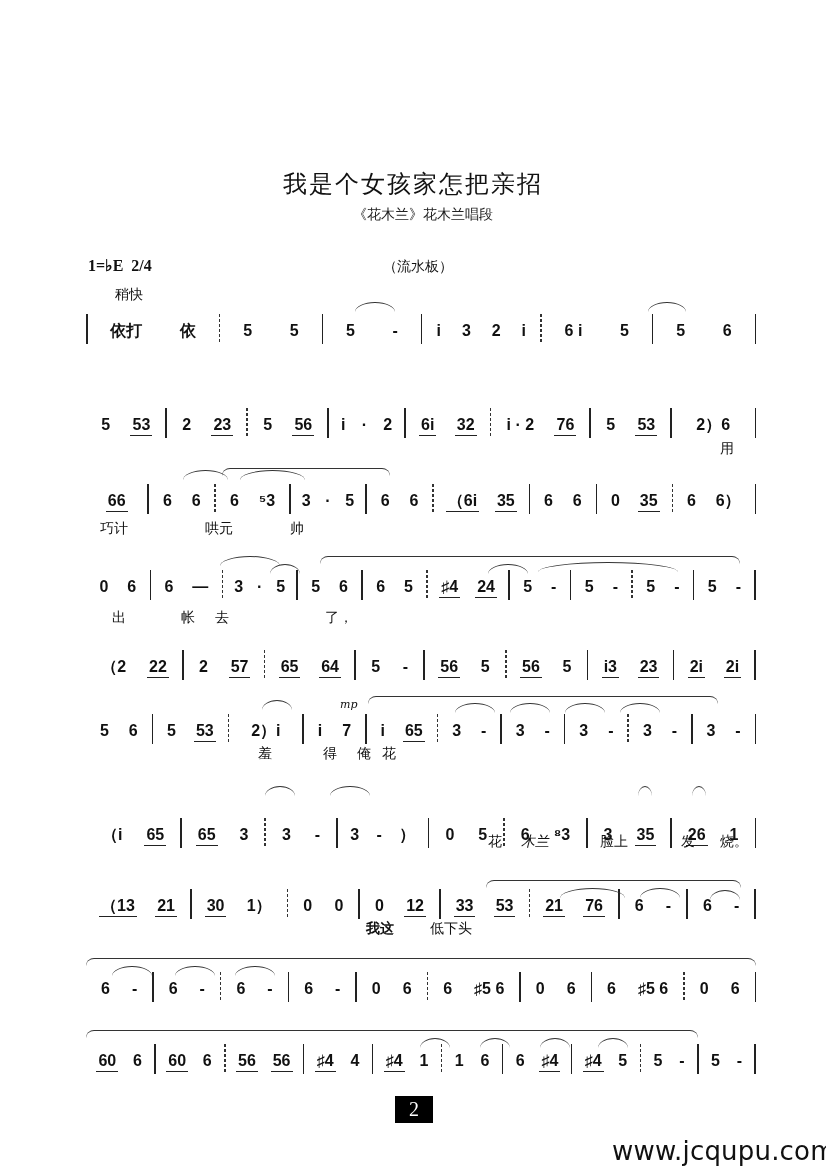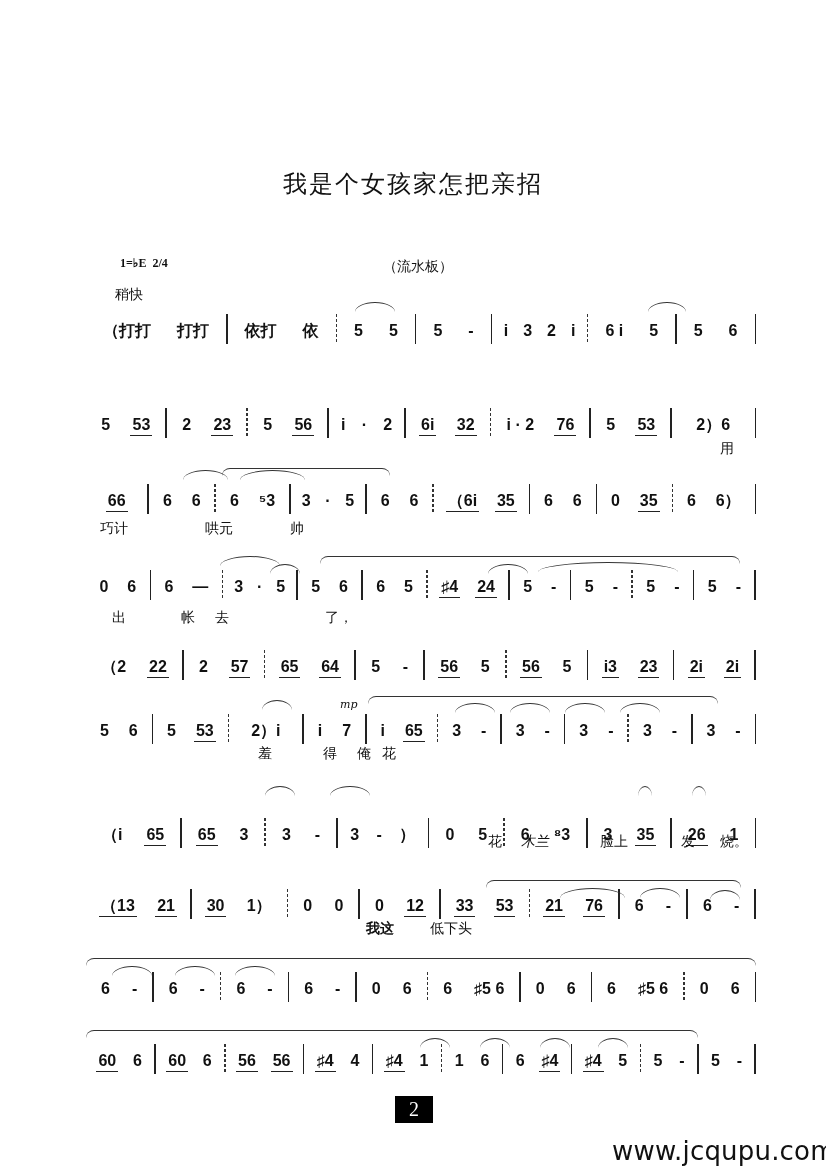--- a/index.html
+++ b/index.html
@@ -1,21 +1,21 @@
 <!DOCTYPE html>
 <html><head>
 <meta charset="utf-8">
 <style>
   * { box-sizing: border-box; margin: 0; padding: 0; }
   html, body { width: 826px; height: 1168px; background: #ffffff; overflow: hidden; }
   body { position: relative; font-family: "Liberation Sans", "DejaVu Sans", sans-serif; color: #111; }
   .page { position: absolute; left: 0; top: 0; width: 826px; height: 1168px; }
   .title { position: absolute; top: 168px; left: 0; width: 826px; text-align: center; font-family: "DejaVu Serif", serif; font-size: 24px; letter-spacing: 2px; color: #111; }
   .subtitle { position: absolute; top: 206px; left: 0; width: 826px; text-align: center; font-family: "DejaVu Serif", serif; font-size: 14px; color: #222; padding-left: 20px; }
-  .key { position: absolute; top: 256px; left: 88px; font-family: "Liberation Serif", serif; font-weight: bold; font-size: 12px; margin-left: 32px; }
+  .key { position: absolute; top: 256px; left: 88px; font-family: "Liberation Serif", serif; font-weight: bold; font-size: 16px; }
   .banshi { position: absolute; top: 258px; left: 383px; font-family: "DejaVu Serif", serif; font-size: 14px; }
   .tempo { position: absolute; top: 286px; left: 115px; font-family: "DejaVu Serif", serif; font-size: 14px; }
 
   .row { position: absolute; left: 86px; width: 670px; height: 34px; display: flex; align-items: flex-end; }
   .bar { flex: 1 1 auto; display: flex; align-items: flex-end; justify-content: space-around; height: 100%; position: relative; padding: 0 4px; }
   .barline { width: 1.5px; background: #222; height: 30px; flex: 0 0 auto; align-self: flex-end; margin-bottom: -2px; }
   .barline.dashed { background: repeating-linear-gradient(#333 0 3px, transparent 3px 5px); }
   .n { font-family: "Liberation Sans", sans-serif; font-weight: bold; font-size: 16px; line-height: 20px; padding: 0 2px; border-bottom: 1.5px solid transparent; white-space: nowrap; }
   .n.u { border-bottom-color: #222; }
   .lyrics { position: absolute; left: 86px; width: 670px; height: 20px; font-family: "DejaVu Serif", serif; font-size: 14px; }
@@ -24,30 +24,27 @@
   .longslur { position: absolute; border-top: 1.3px solid #333; border-radius: 10px 10px 0 0; height: 8px; }
   .mark { position: absolute; font-family: "DejaVu Serif", serif; font-size: 11px; font-style: italic; }
   .pageno { position: absolute; left: 395px; top: 1096px; width: 38px; height: 27px; background: #000; color: #fff; font-family: "Liberation Serif", serif; font-size: 20px; text-align: center; line-height: 27px; }
   .watermark { position: absolute; left: 612px; top: 1136px; font-family: "DejaVu Sans", sans-serif; font-size: 26px; color: #111; letter-spacing: 0.2px; }
 </style>
 </head>
 <body>
 
 <div class="page">
   <div class="title">我是个女孩家怎把亲招</div>
+  <div class="subtitle">《花木兰》花木兰唱段</div>
   <div class="key"><span>1=♭E</span>&nbsp;&nbsp;<span>2/4</span></div>
   <div class="banshi">（流水板）</div>
   <div class="tempo">稍快</div>
 
   <div id="rows-container">
       <div class="row" style="top: 308px;">
-        <div class="bar">
-          <span class="n">（打打</span>
-          <span class="n">打打</span>
-        </div>
         <div class="barline"></div>
         <div class="bar">
           <span class="n">依打</span>
           <span class="n">依</span>
         </div>
         <div class="barline dashed"></div>
         <div class="bar">
           <span class="n">5</span>
           <span class="n">5</span>
         </div>

